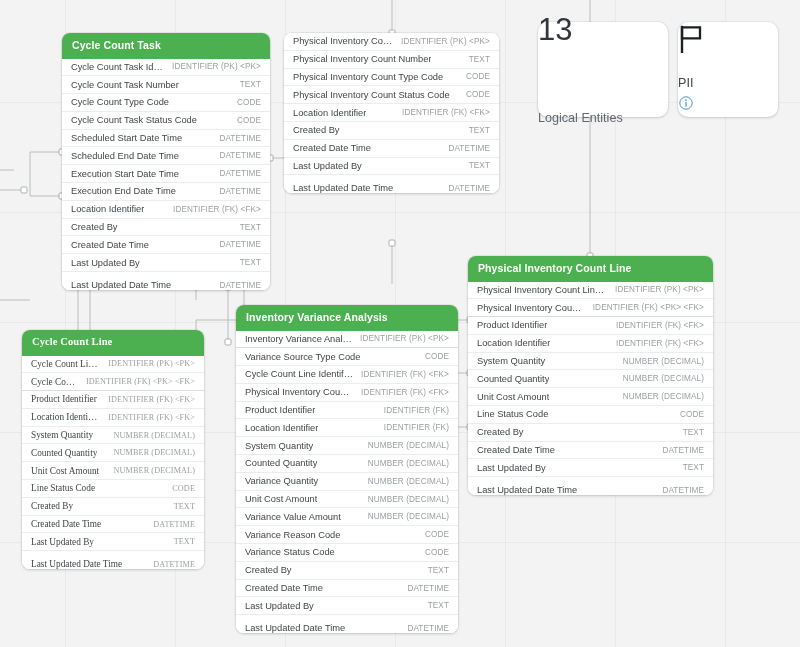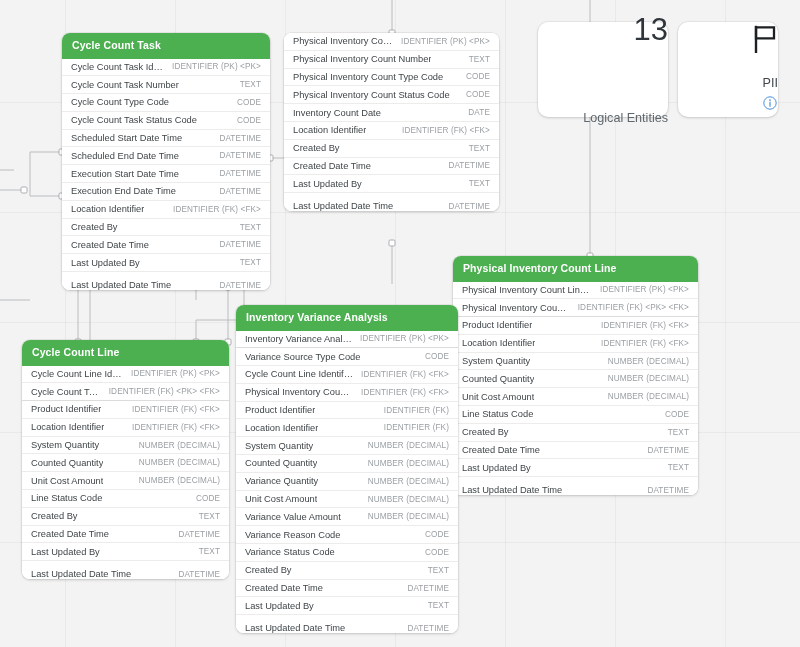--- a/index.html
+++ b/index.html
@@ -91,21 +91,21 @@
   .key-sep { border-bottom: 1px solid #dcdcdc; }
 
   
   .card {
     position: absolute;
     background: #ffffff;
     border-radius: 10px;
     box-shadow: 0 1px 3px rgba(0,0,0,0.14), 0 0 0 1px rgba(0,0,0,0.04);
     display: flex;
     flex-direction: column;
-    align-items: flex-end;
+    align-items: flex-start;
     justify-content: center;
     gap: 8px;
   }
 
   #card-entities { left: 538px; top: 22px; width: 130px; height: 95px; }
   #card-pii      { left: 678px; top: 22px; width: 100px; height: 95px; }
 
   .card-number {
     font-size: 31px;
     color: #30363b;
@@ -244,24 +244,20 @@
           </div>
           <div class="attr-row">
             <span class="attr-name">Physical Inventory Count Type Code</span>
             <span class="attr-type">CODE</span>
           </div>
           <div class="attr-row">
             <span class="attr-name">Physical Inventory Count Status Code</span>
             <span class="attr-type">CODE</span>
           </div>
           <div class="attr-row">
-            <span class="attr-name">Inventory Count Date</span>
-            <span class="attr-type">DATE</span>
-          </div>
-          <div class="attr-row">
             <span class="attr-name">Location Identifier</span>
             <span class="attr-type">IDENTIFIER (FK) &lt;FK&gt;</span>
           </div>
           <div class="attr-row">
             <span class="attr-name">Created By</span>
             <span class="attr-type">TEXT</span>
           </div>
           <div class="attr-row">
             <span class="attr-name">Created Date Time</span>
             <span class="attr-type">DATETIME</span>
@@ -269,21 +265,21 @@
           <div class="attr-row">
             <span class="attr-name">Last Updated By</span>
             <span class="attr-type">TEXT</span>
           </div>
           <div class="attr-row">
             <span class="attr-name">Last Updated Date Time</span>
             <span class="attr-type">DATETIME</span>
           </div>
         </div>
       </div>
-      <div class="entity" style="left: 453px; top: 256px; width: 245px;">
+      <div class="entity" style="left: 468px; top: 256px; width: 245px;">
         <div class="entity-header">Physical Inventory Count Line</div>
         <div class="attr-list">
           <div class="attr-row">
             <span class="attr-name">Physical Inventory Count Line Identifier</span>
             <span class="attr-type">IDENTIFIER (PK) &lt;PK&gt;</span>
           </div>
           <div class="attr-row key-sep">
             <span class="attr-name">Physical Inventory Count Identifier</span>
             <span class="attr-type">IDENTIFIER (FK) &lt;PK&gt; &lt;FK&gt;</span>
           </div>
@@ -395,21 +391,21 @@
           <div class="attr-row">
             <span class="attr-name">Last Updated By</span>
             <span class="attr-type">TEXT</span>
           </div>
           <div class="attr-row">
             <span class="attr-name">Last Updated Date Time</span>
             <span class="attr-type">DATETIME</span>
           </div>
         </div>
       </div>
-      <div class="entity" style="left: 22px; top: 340px; width: 207px;">
+      <div class="entity" style="left: 22px; top: 330px; width: 182px; font-family: Liberation Serif, serif;">
         <div class="entity-header">Cycle Count Line</div>
         <div class="attr-list">
           <div class="attr-row">
             <span class="attr-name">Cycle Count Line Identifier</span>
             <span class="attr-type">IDENTIFIER (PK) &lt;PK&gt;</span>
           </div>
           <div class="attr-row key-sep">
             <span class="attr-name">Cycle Count Task Identifier</span>
             <span class="attr-type">IDENTIFIER (FK) &lt;PK&gt; &lt;FK&gt;</span>
           </div>

